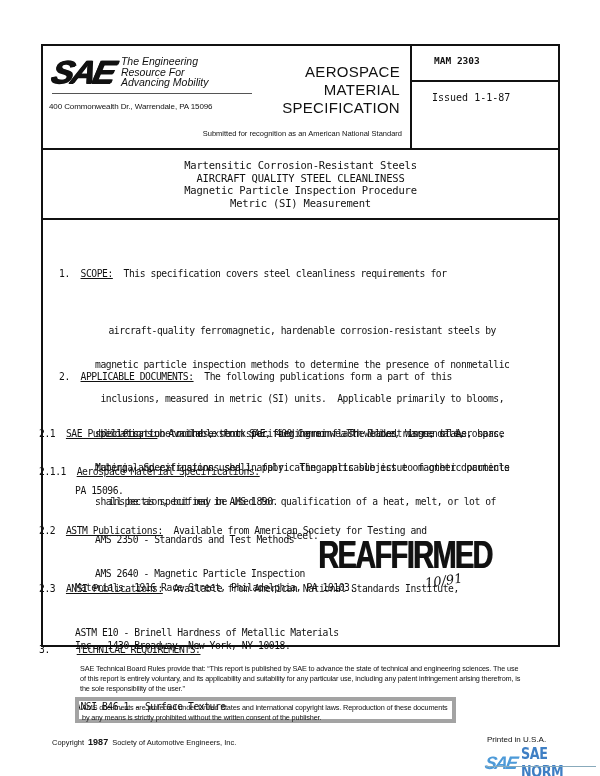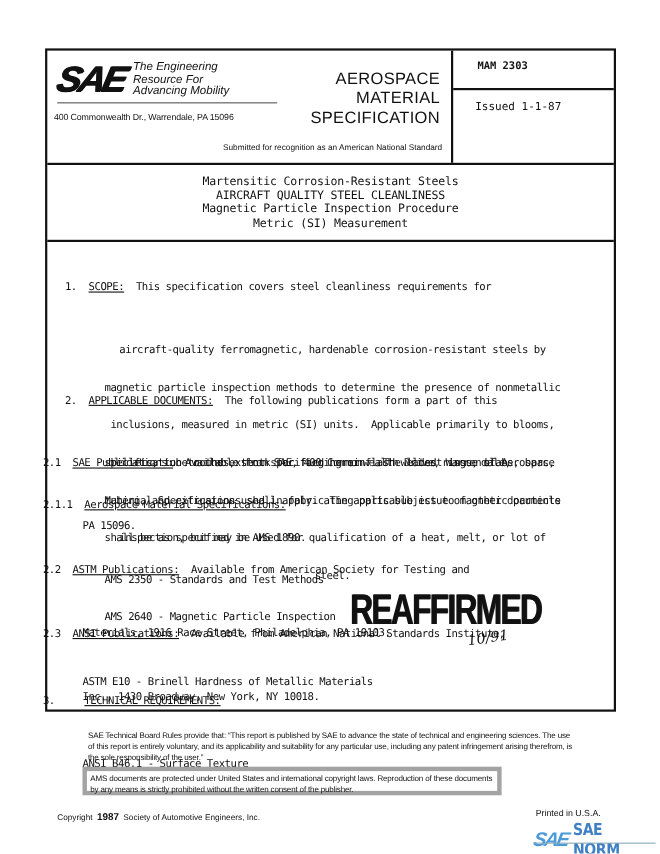--- a/index.html
+++ b/index.html
@@ -143,21 +143,21 @@
   <div class="hdr-bottom-line"></div>
 
   <div class="title-box">
     <div>Martensitic Corrosion-Resistant Steels</div>
     <div>AIRCRAFT QUALITY STEEL CLEANLINESS</div>
     <div>Magnetic Particle Inspection Procedure</div>
     <div>Metric (SI) Measurement</div>
   </div>
 </div>
 
-<div class="body" style="left:59px; top:0;">
+<div class="body" style="left:59px; top:12px;">
   
   <div class="para" style="top:233px; left:0;">
     <div><span>1.</span>  <span class="u">SCOPE:</span><span>  This specification covers steel cleanliness requirements for</span></div>
     <div style="padding-left:36px;text-align:center;">
       <div>aircraft-quality ferromagnetic, hardenable corrosion-resistant steels by</div>
       <div>magnetic particle inspection methods to determine the presence of nonmetallic</div>
       <div>inclusions, measured in metric (SI) units.  Applicable primarily to blooms,</div>
       <div>billets, tube rounds, stock for forging or flash welded rings, slabs, bars,</div>
       <div>tubing, and extrusions used in fabricating parts subject to magnetic particle</div>
       <div>inspection, but may be used for qualification of a heat, melt, or lot of</div>

